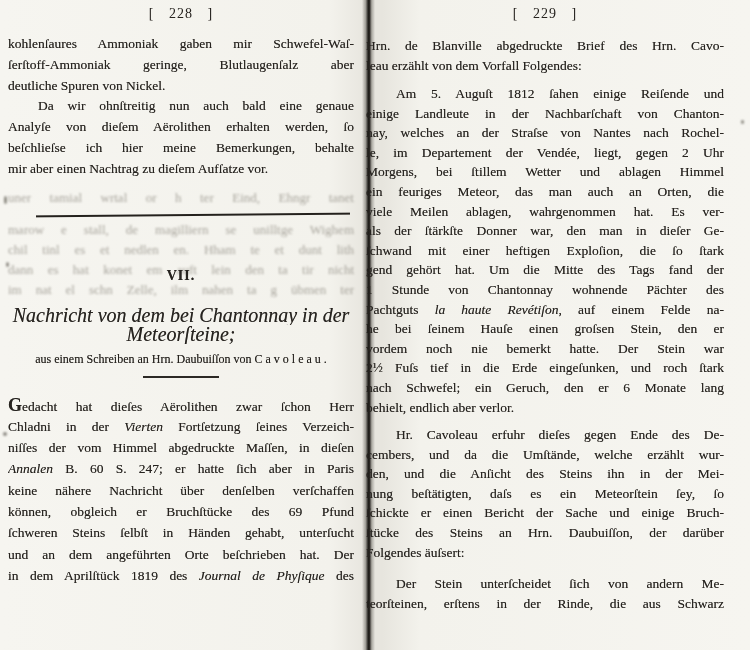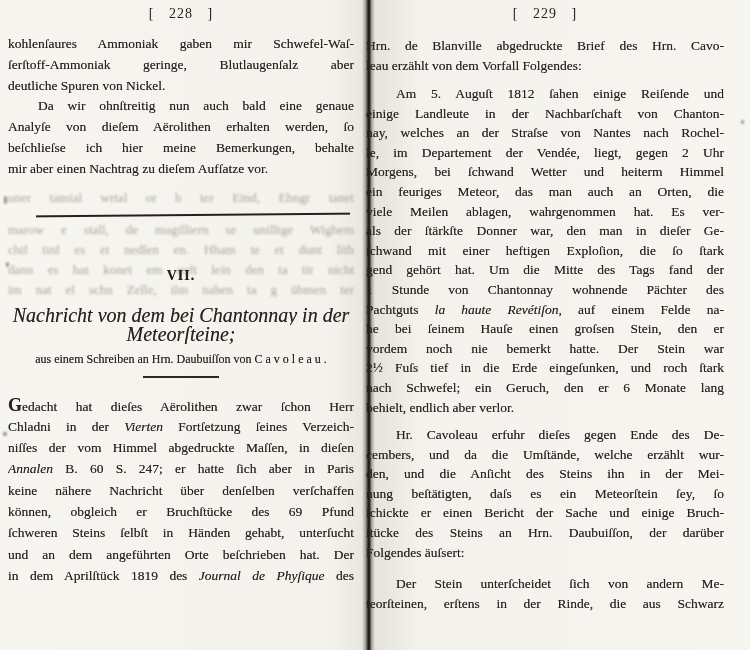--- a/index.html
+++ b/index.html
@@ -120,21 +120,21 @@
     <div class="pagenum">[ 229 ]</div>
     <div class="para pr1">
         <div class="tline">Hrn. de Blanville abgedruckte Brief des Hrn. Cavo-</div>
         <div class="tline endline">leau erzählt von dem Vorfall Folgendes:</div>
       </div>
     <div class="para pr2">
         <div class="tline indent">Am 5. Auguſt 1812 ſahen einige Reiſende und</div>
         <div class="tline">einige Landleute in der Nachbarſchaft von Chanton-</div>
         <div class="tline">nay, welches an der Straſse von Nantes nach Rochel-</div>
         <div class="tline">le, im Departement der Vendée, liegt, gegen 2 Uhr</div>
-        <div class="tline">Morgens, bei ſchwand Wetter und heiterm Himmel</div>
+        <div class="tline">Morgens, bei ſtillem Wetter und ablagen Himmel</div>
         <div class="tline">ein feuriges Meteor, das man auch an Orten, die</div>
         <div class="tline">viele Meilen ablagen, wahrgenommen hat.  Es ver-</div>
         <div class="tline">als der ſtärkſte Donner war, den man in dieſer Ge-</div>
         <div class="tline">ſchwand mit einer heftigen Exploſion, die ſo ſtark</div>
         <div class="tline">gend gehört hat.  Um die Mitte des Tags fand der</div>
         <div class="tline">1 Stunde von Chantonnay wohnende Pächter des</div>
         <div class="tline">Pachtguts <em>la haute Revétiſon</em>, auf einem Felde na-</div>
         <div class="tline">he bei ſeinem Hauſe einen groſsen Stein, den er</div>
         <div class="tline">vordem noch nie bemerkt hatte.  Der Stein war</div>
         <div class="tline">2½ Fuſs tief in die Erde eingeſunken, und roch ſtark</div>

